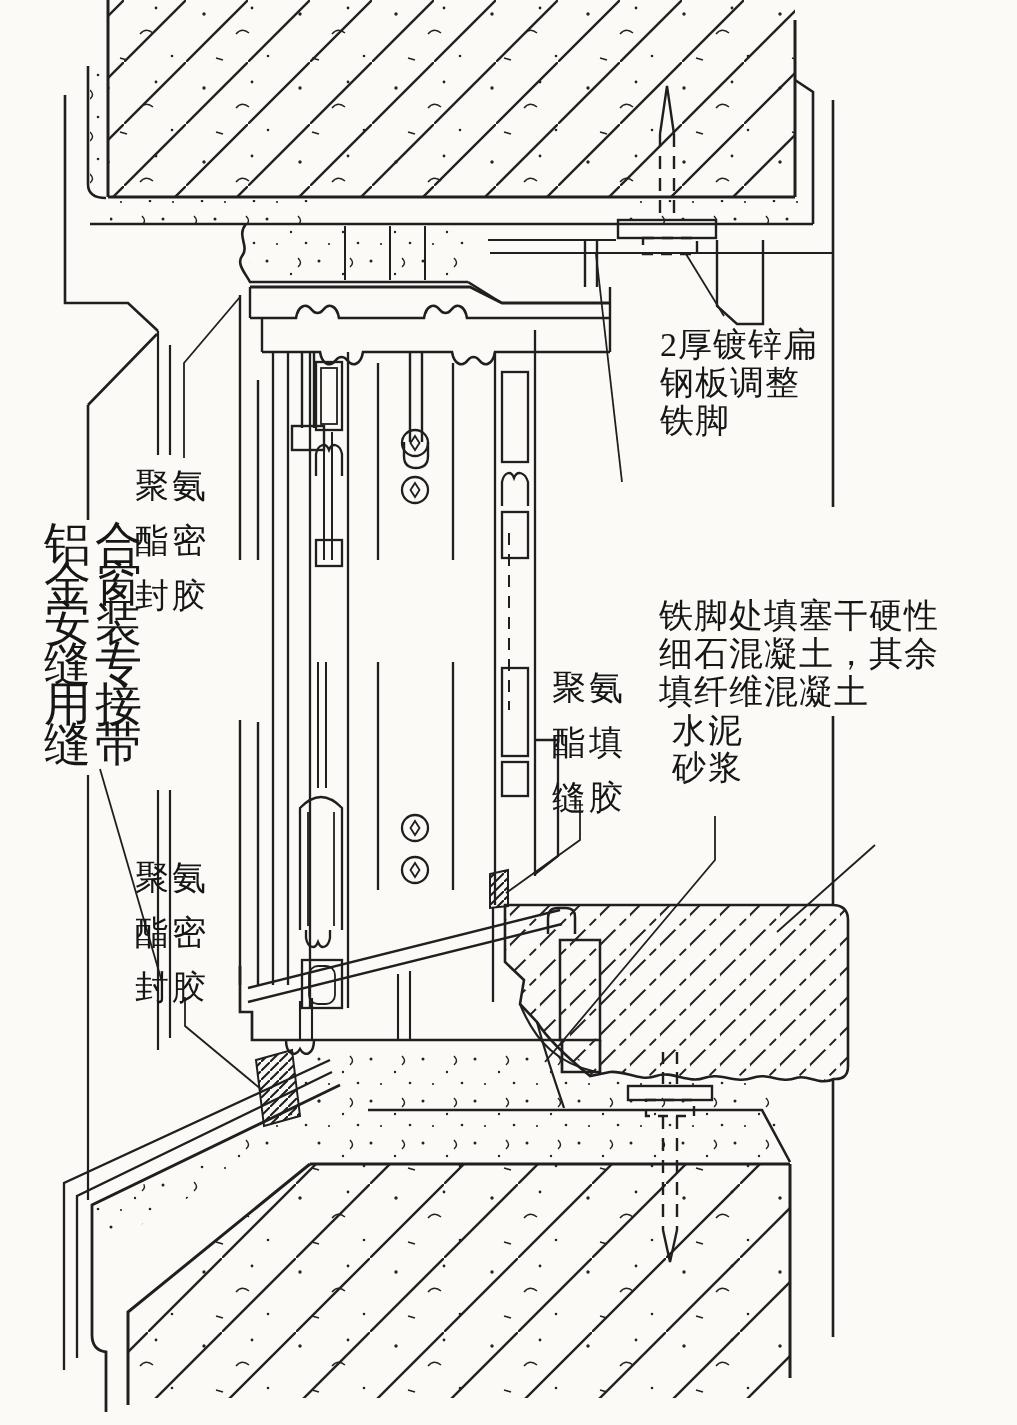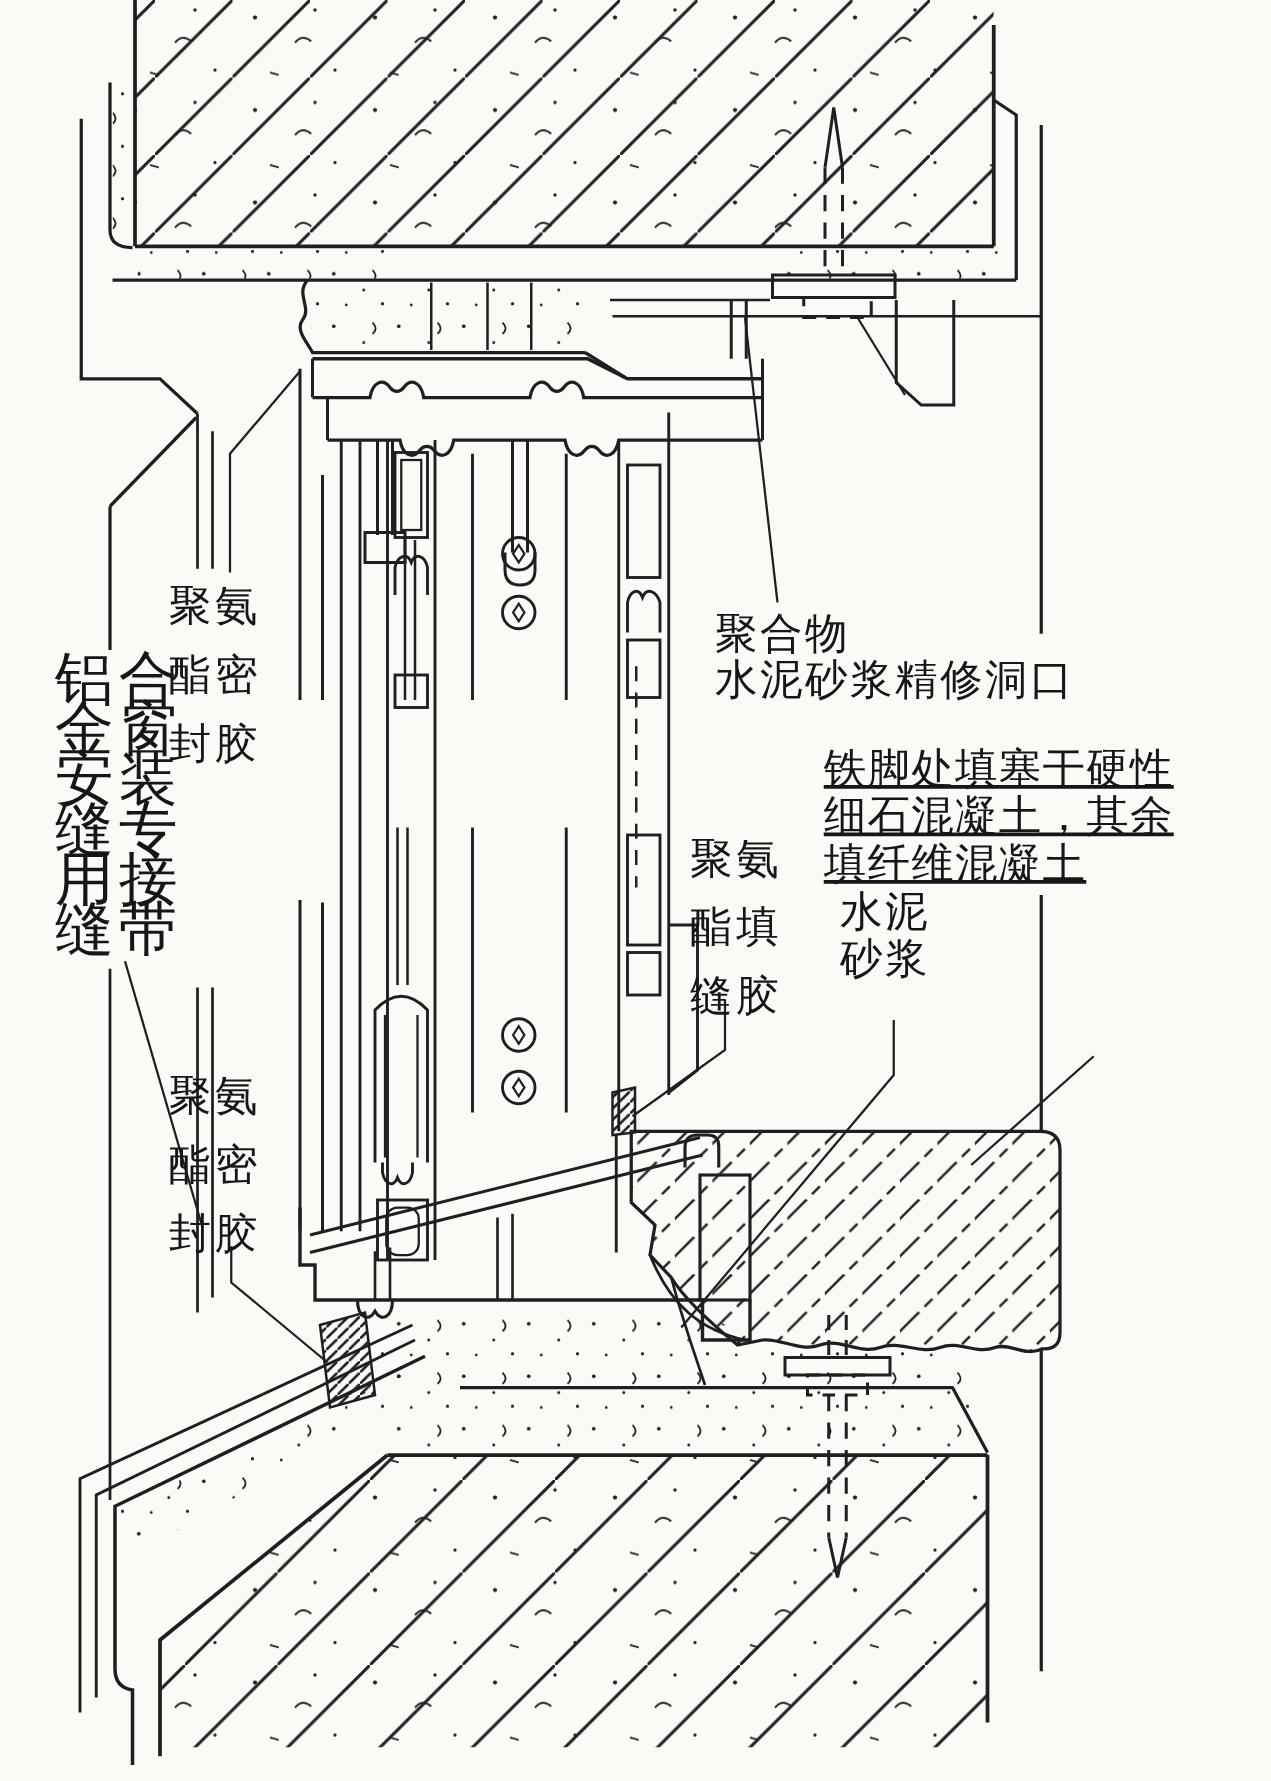--- a/index.html
+++ b/index.html
@@ -241,23 +241,24 @@
     <path d="M713,723 V741"></path>
     <path d="M715,816 V860 L545,1062"></path>
     <path d="M875,845 L777,932"></path>
     <path d="M580,800 V840 L506,893"></path>
     <path d="M240,297 L184,363 V458"></path>
     <path d="M100,769 L162,982"></path>
     <path d="M185,997 V1026 L262,1090"></path>
   </g>
 </svg>
 
-<div class="lbl two" style="left:572px;top:489px;">聚合物
-水泥砂浆精修洞口</div>
-<div class="lbl big3" style="left:659px;top:597px;text-decoration:underline;">铁脚处填塞干硬性
+<div class="lbl big3" style="left:660px;top:326px;">2厚镀锌扁
+钢板调整
+铁脚</div>
+<div class="lbl big3" style="left:659px;top:597px;">铁脚处填塞干硬性
 细石混凝土，其余
 填纤维混凝土</div>
 <div class="lbl two" style="left:672px;top:712px;">水泥
 砂浆</div>
 <div class="lbl stack" style="left:552px;top:660px;">聚氨
 酯填
 缝胶</div>
 <div class="lbl stack" style="left:135px;top:458px;">聚氨
 酯密
 封胶</div>

